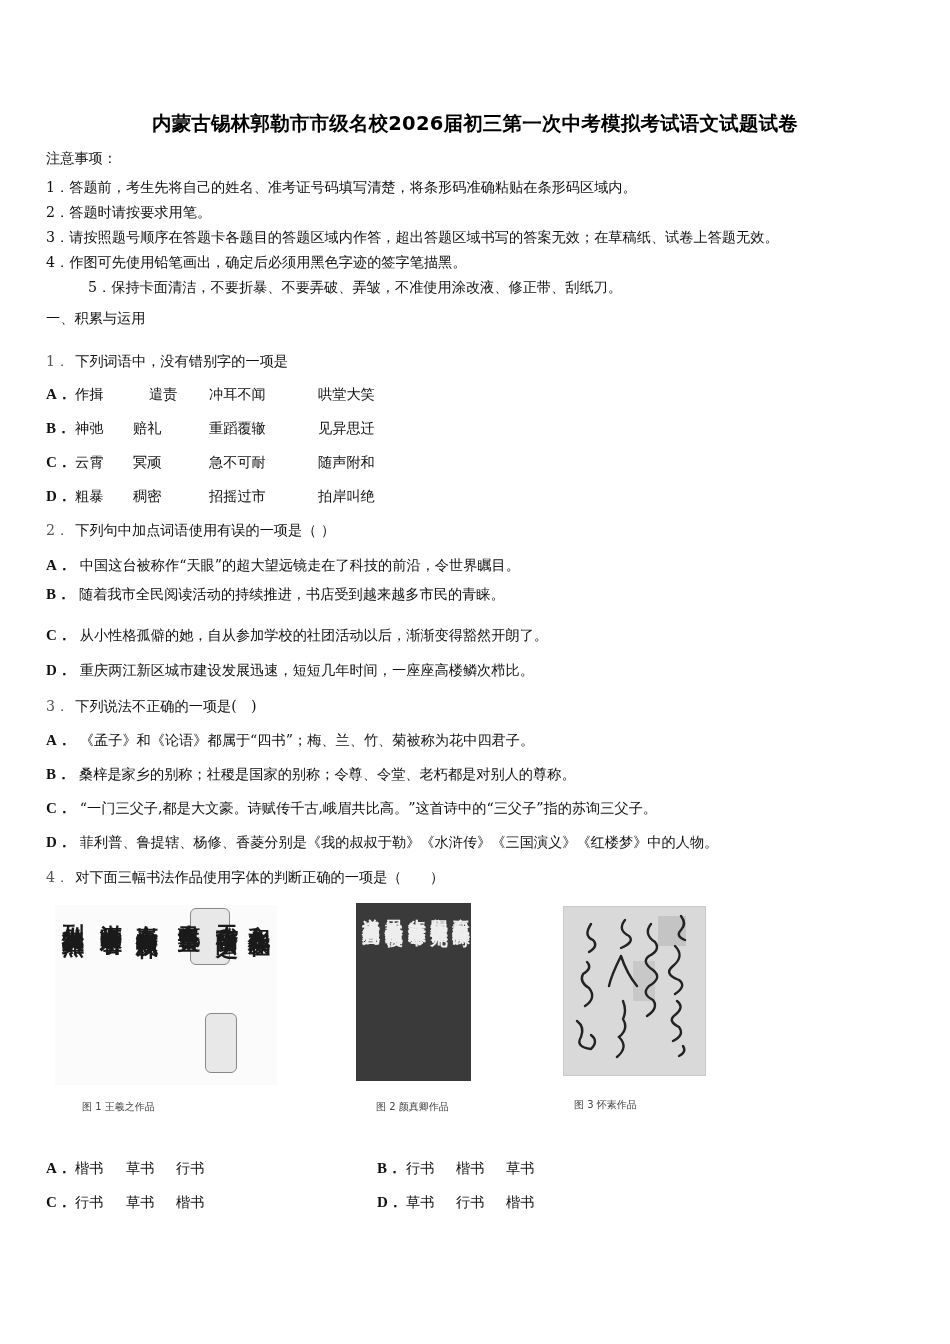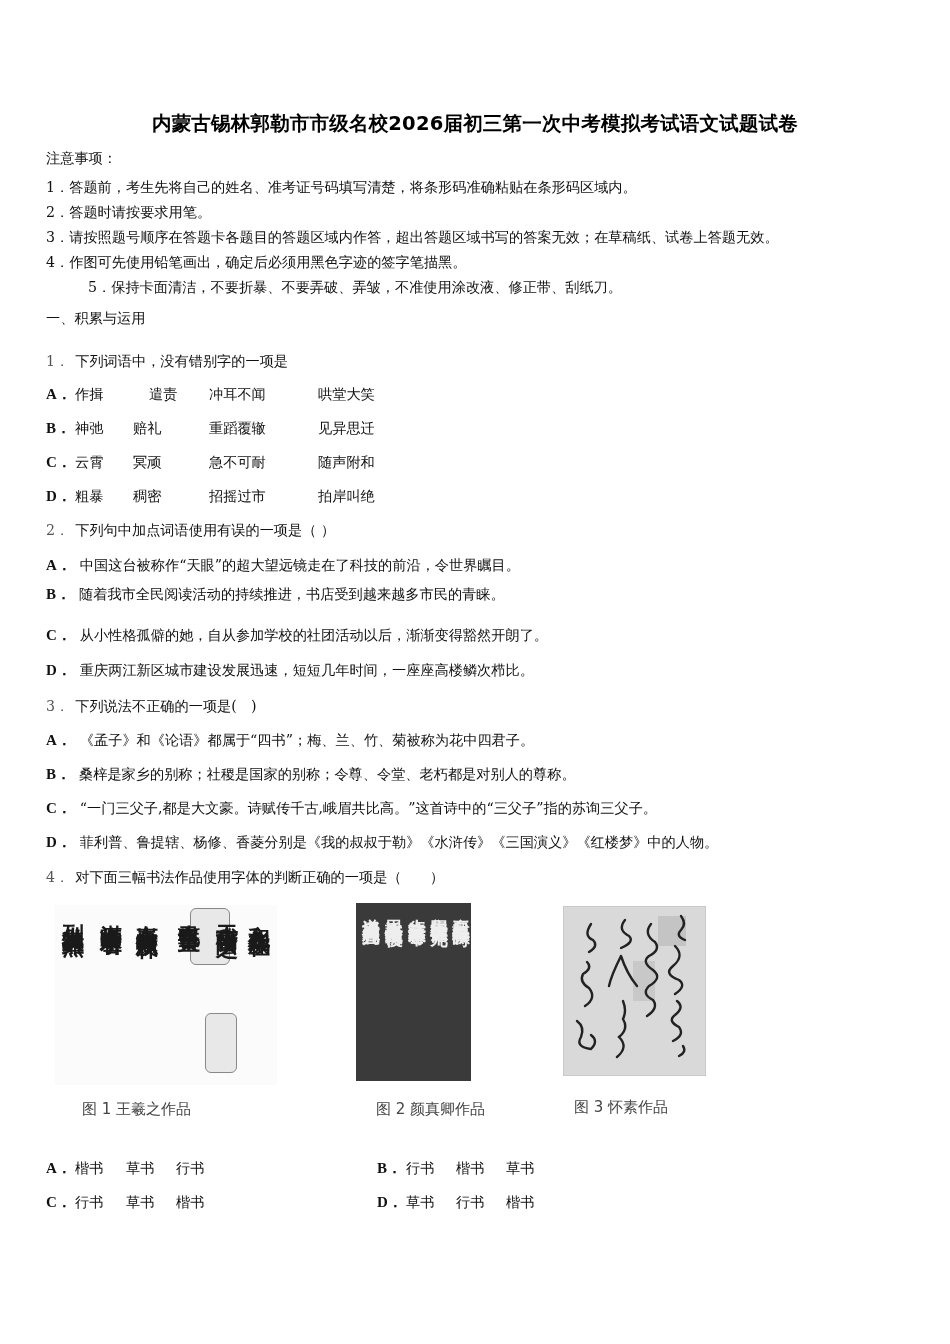--- a/index.html
+++ b/index.html
@@ -21,21 +21,21 @@
     .cell { position: absolute; }
     .fig {
       position: absolute; overflow: hidden;
     }
     .fig1 { left: 55px; top: 905px; width: 222px; height: 180px; background: #fbfbfb; }
     .fig2 { left: 356px; top: 903px; width: 115px; height: 178px; background: #3a3a3a; }
     .fig3 { left: 563px; top: 906px; width: 143px; height: 170px; background: #d9d9d9; }
     .fig svg { position: absolute; left: 0; top: 0; }
     .caption {
       position: absolute; font-family: "DejaVu Sans", "Liberation Sans", sans-serif;
-      font-size: 15px; color: #444;
+      font-size: 10px; color: #444;
     }
     .seal {
       position: absolute; border: 1.5px solid #888; border-radius: 6px; background: rgba(220,220,220,0.6);
     }
     .calli-col {
       position: absolute; writing-mode: vertical-rl; font-family: "DejaVu Serif", serif;
       font-weight: bold; letter-spacing: 2px;
     }
   </style>
 </head>

